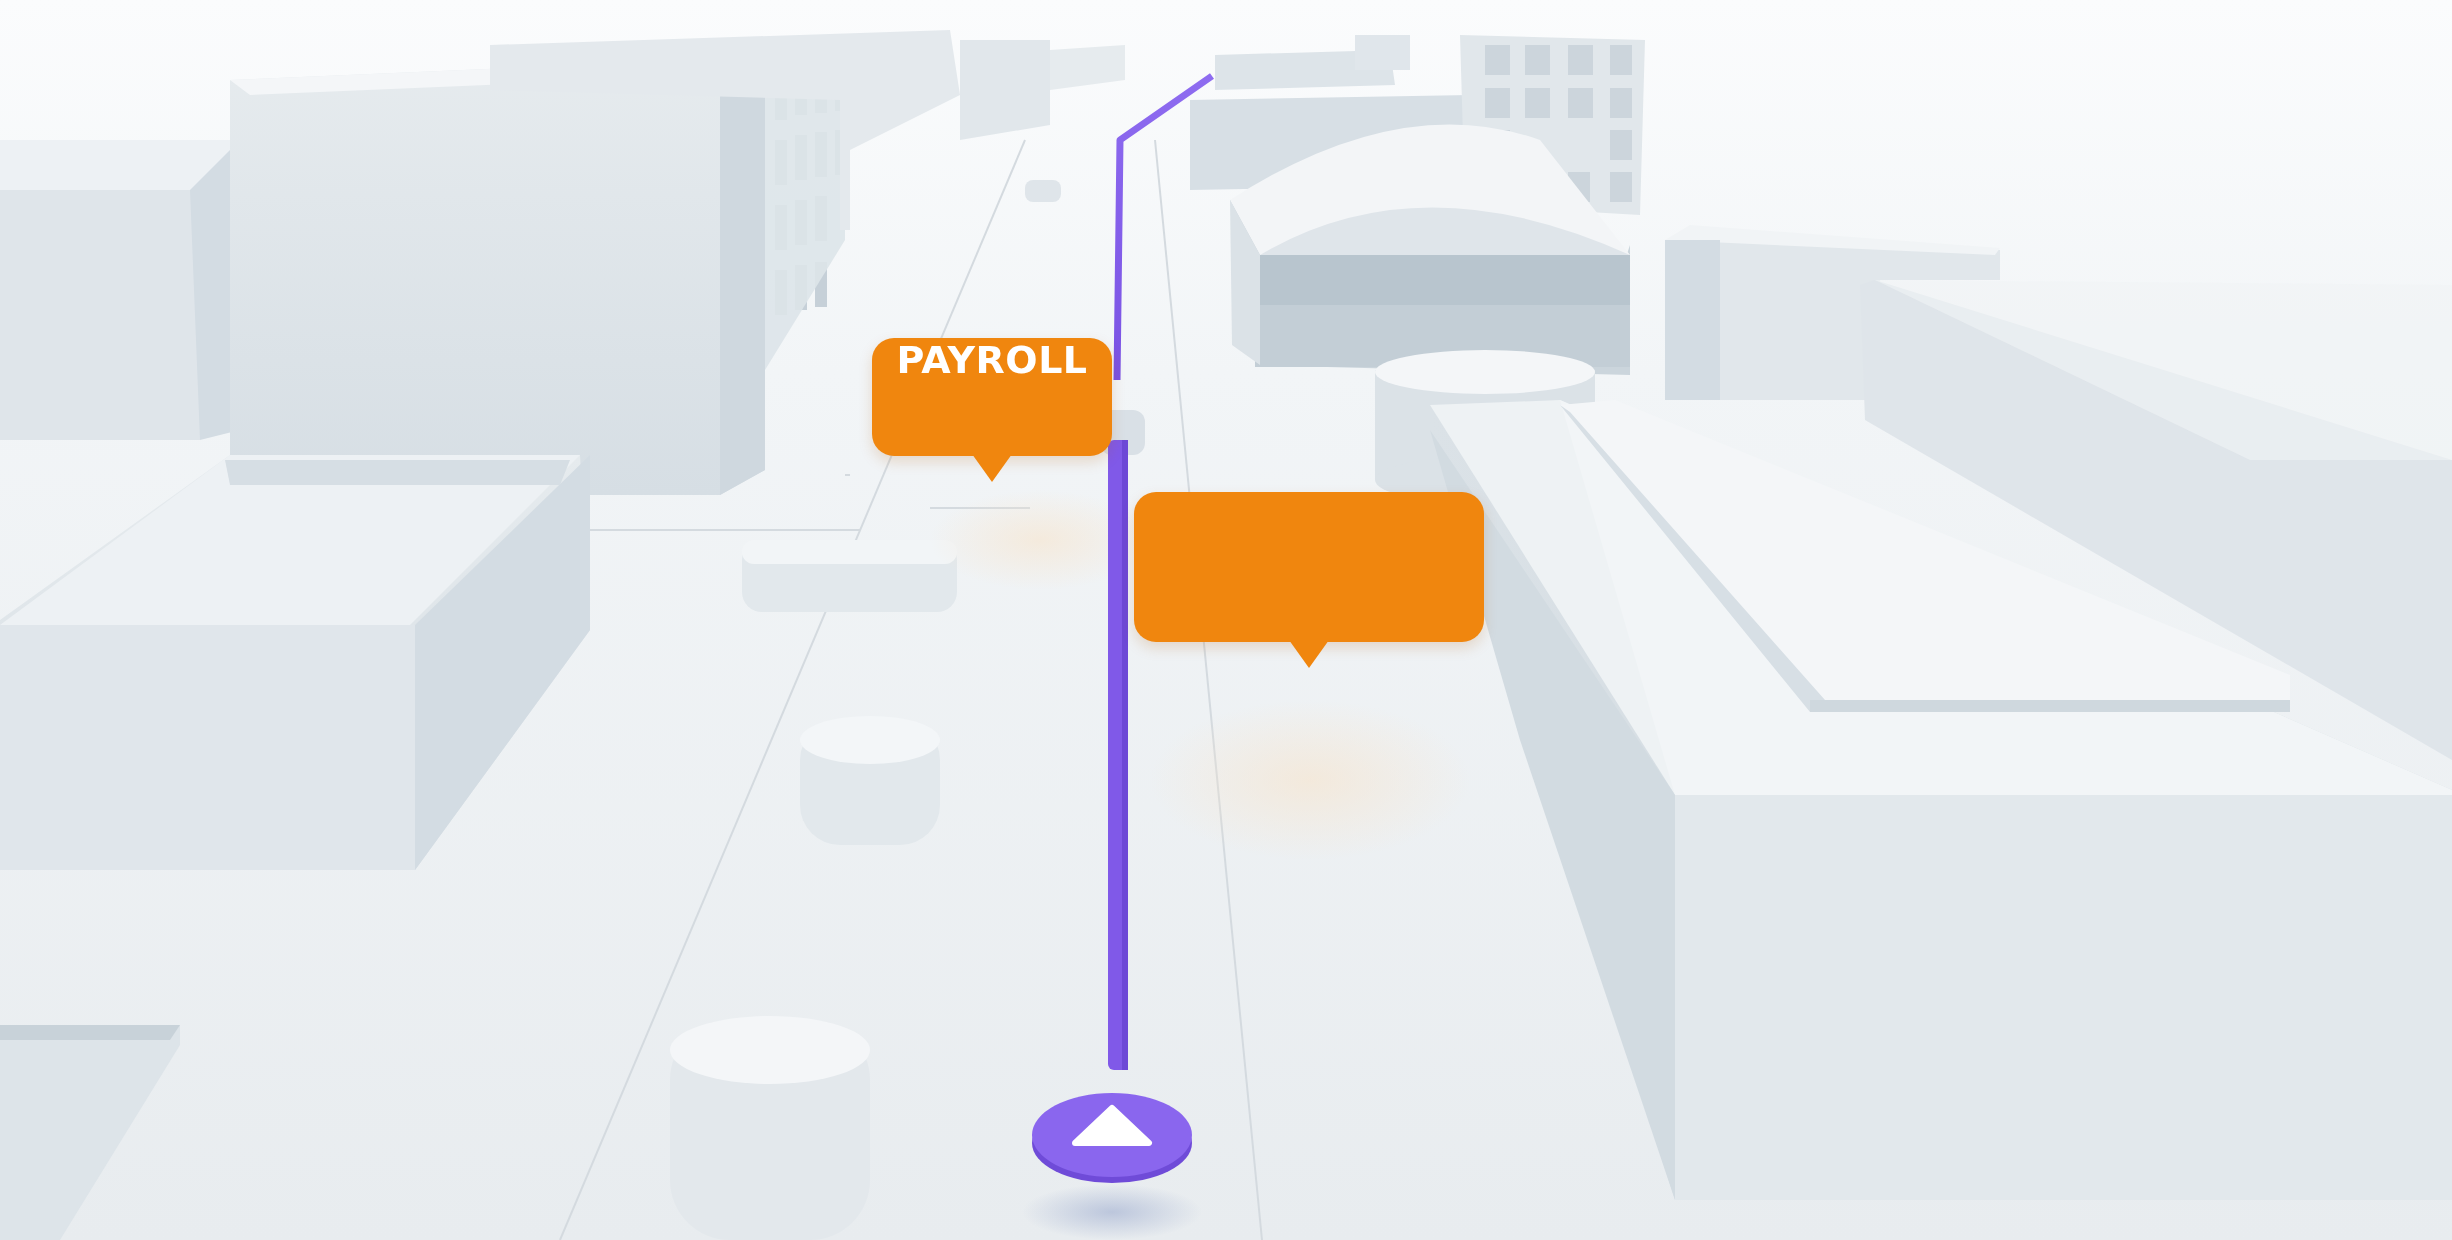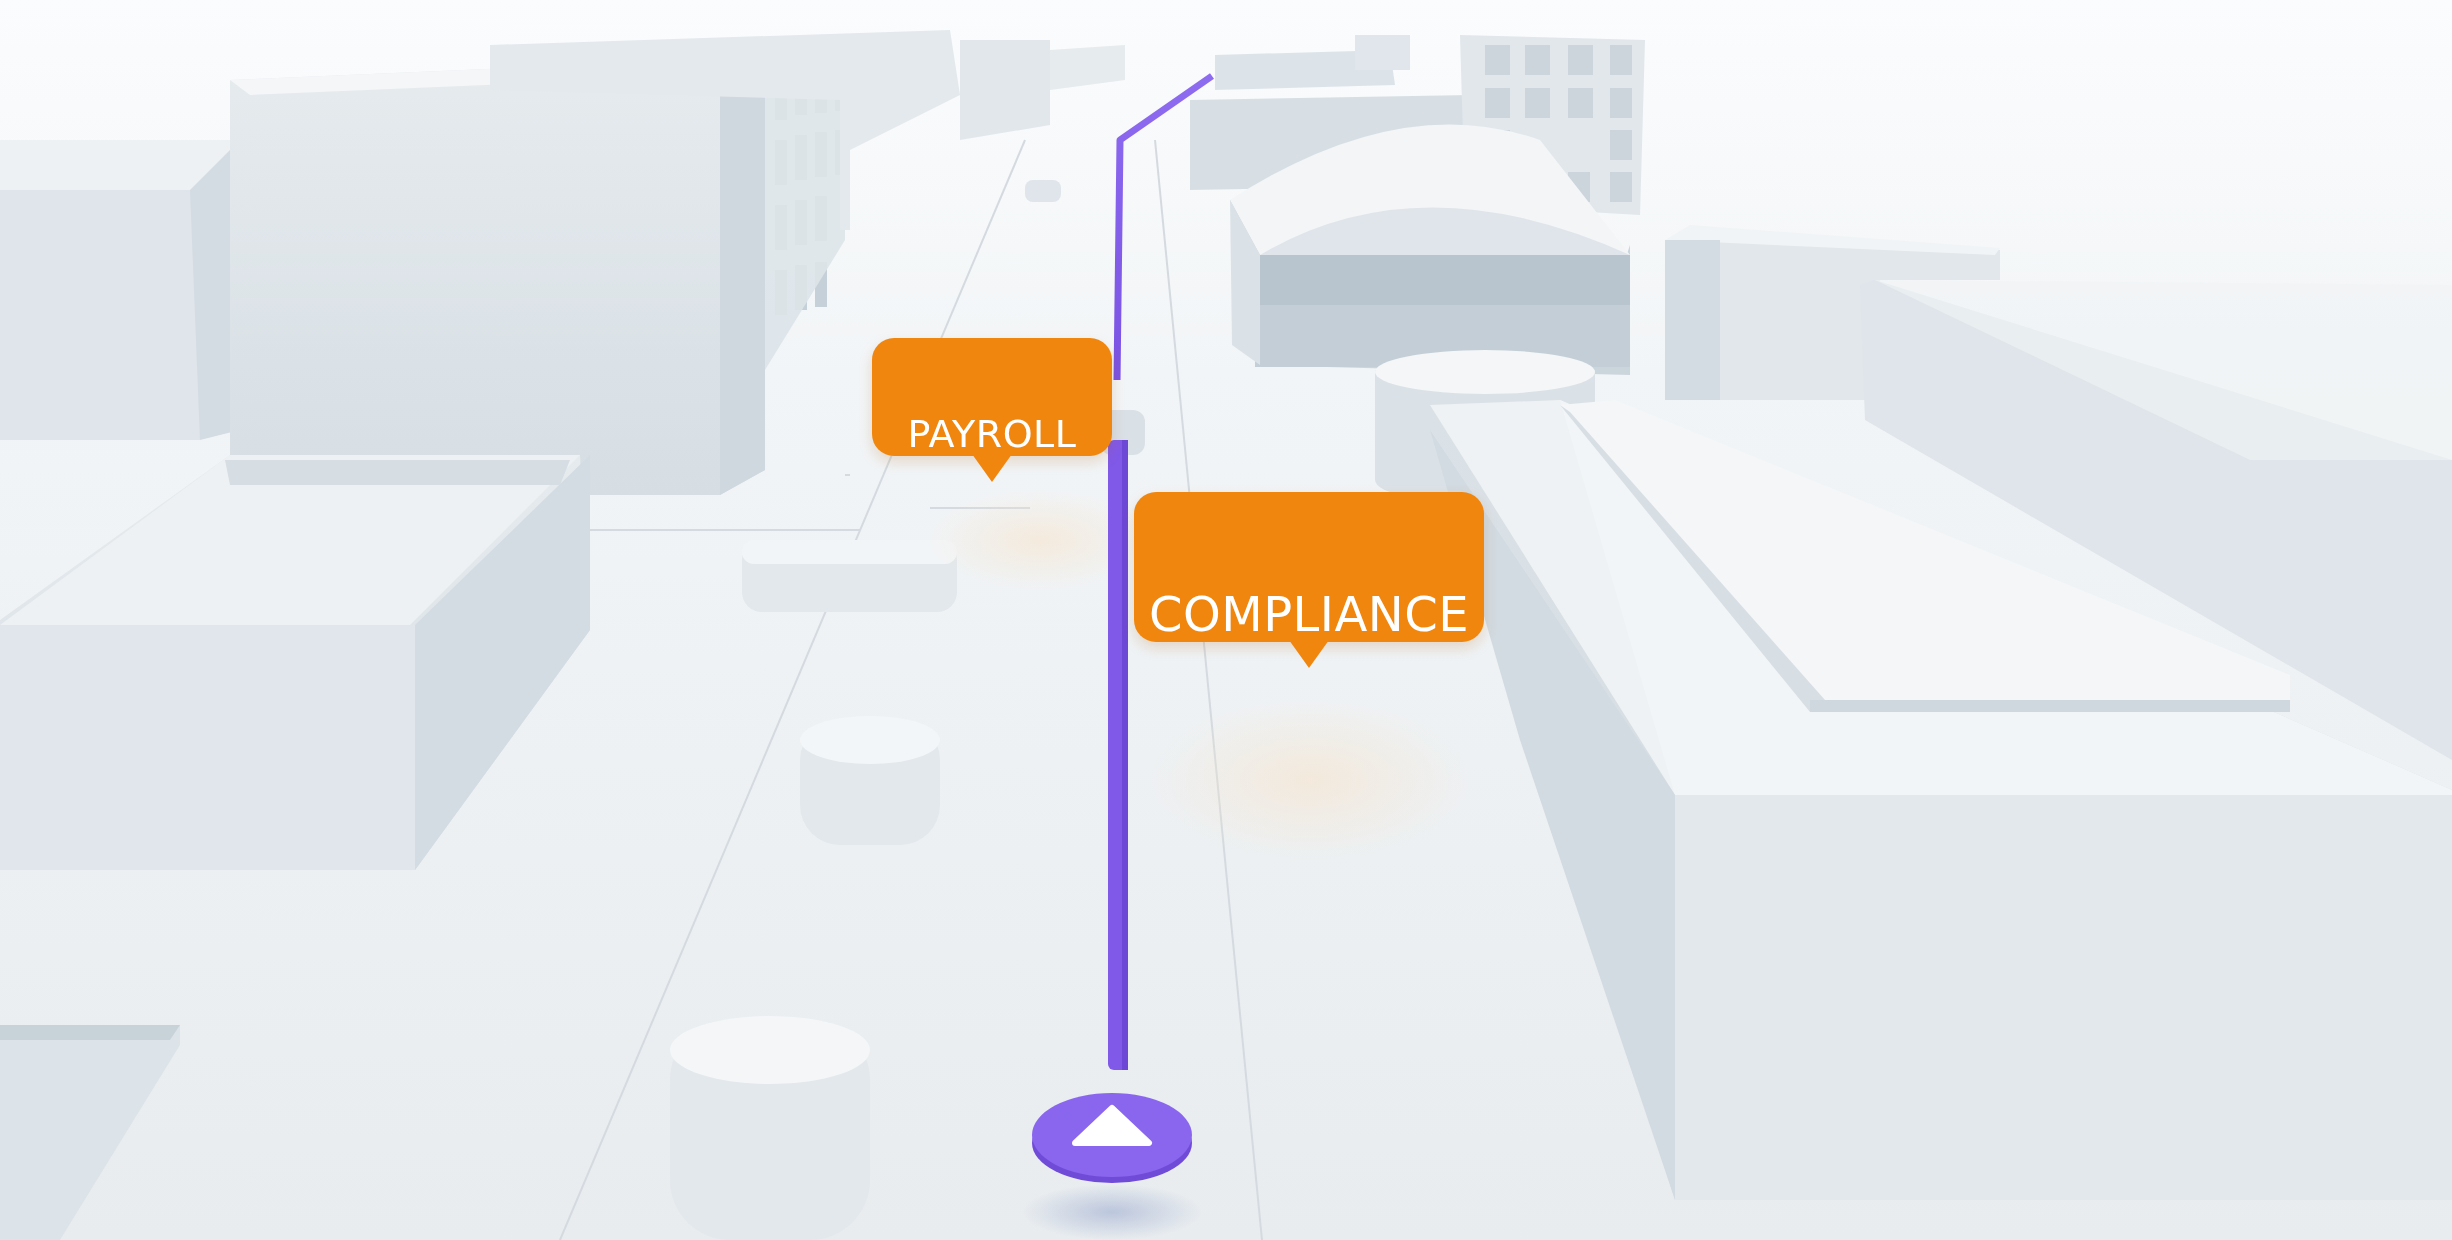--- a/index.html
+++ b/index.html
@@ -1,18 +1,18 @@
 <!DOCTYPE html>
 <html><head>
   <meta charset="utf-8">
   <style>
     html, body { margin: 0; padding: 0; }
     body { width: 2452px; height: 1240px; overflow: hidden; background: #eef1f4; position: relative; font-family: "DejaVu Sans", "Liberation Sans", sans-serif; }
     .scene { position: absolute; inset: 0; }
-    .label { position: absolute; background: #f0860e; color: #fff; font-weight: normal; border-radius: 22px; display: flex; align-items: flex-end; justify-content: center; box-shadow: 0 6px 14px rgba(180,90,0,0.18); letter-spacing: 0.5px; }
+    .label { position: absolute; background: #f0860e; color: #fff; font-weight: bold; border-radius: 22px; display: flex; align-items: flex-start; justify-content: center; box-shadow: 0 6px 14px rgba(180,90,0,0.18); letter-spacing: 0.5px; }
     .label .tail { position: absolute; left: 50%; transform: translateX(-50%); bottom: -26px; width: 0; height: 0; border-left: 20px solid transparent; border-right: 20px solid transparent; border-top: 28px solid #f0860e; }
     #label-payroll { left: 872px; top: 338px; width: 240px; height: 118px; font-size: 38px; }
     #label-compliance { left: 1134px; top: 492px; width: 350px; height: 150px; font-size: 48px; }
     .marker { position: absolute; left: 1032px; top: 1085px; width: 160px; height: 102px; }
   </style>
 </head>
 <body>
 
 <svg class="scene" width="2452" height="1240" viewBox="0 0 2452 1240" xmlns="http://www.w3.org/2000/svg">
   <defs>
@@ -193,15 +193,14 @@
     <polygon points="80,23 117,58 43,58" fill="#ffffff" stroke="#ffffff" stroke-width="6" stroke-linejoin="round"></polygon>
   </svg>
 </div>
 
 <div class="label" id="label-payroll">
   <span>PAYROLL</span>
   <span class="tail"></span>
 </div>
 
 <div class="label" id="label-compliance">
-  <span>COMPLIANCE</span>
   <span class="tail"></span>
 </div>
 
 </body></html>

